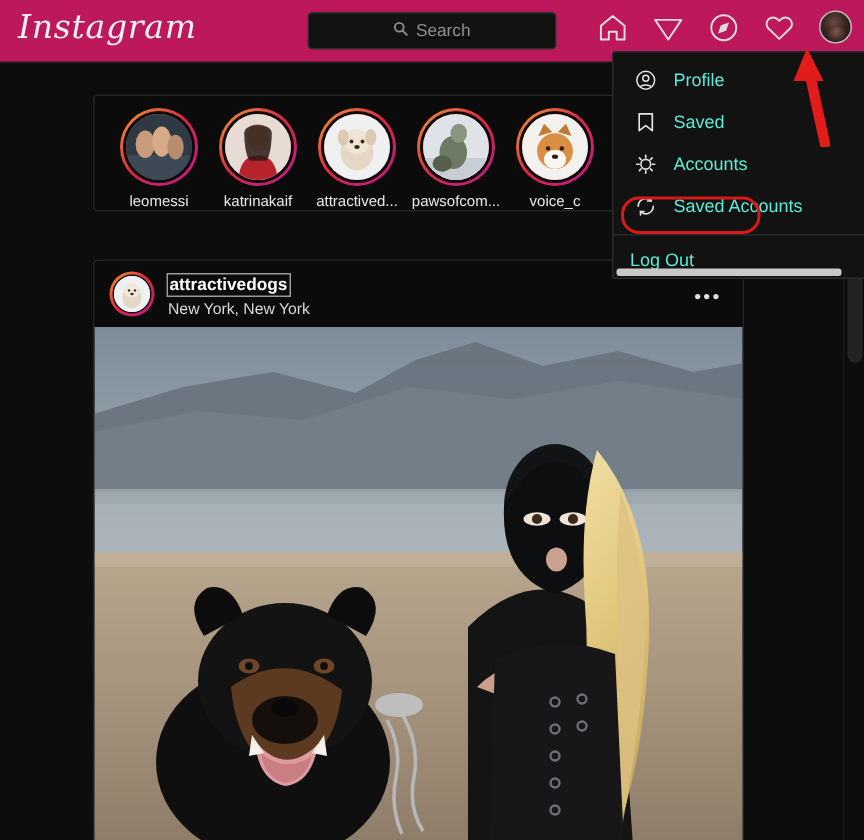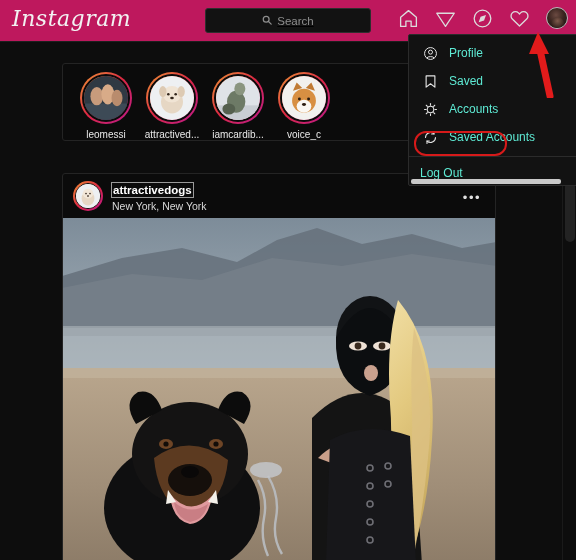--- a/index.html
+++ b/index.html
@@ -212,20 +212,33 @@
               <rect y="30" width="48" height="18" fill="#3d4a56"></rect>
               <ellipse cx="14" cy="22" rx="7" ry="10" fill="#c79b7c"></ellipse>
               <ellipse cx="26" cy="20" rx="7" ry="11" fill="#d8ab88"></ellipse>
               <ellipse cx="36" cy="24" rx="6" ry="9" fill="#b98c6d"></ellipse>
             </svg>
           </div>
         </div>
         <div class="sname">leomessi</div>
       </div>
 
+      <div class="story">
+        <div class="ring">
+          <div class="inner">
+            <svg width="100%" height="100%" viewBox="0 0 48 48">
+              <rect width="48" height="48" fill="#e7dcd4"></rect>
+              <ellipse cx="24" cy="17" rx="8" ry="10" fill="#d9ab8c"></ellipse>
+              <path d="M10 48c0-12 6-18 14-18s14 6 14 18z" fill="#b8242c"></path>
+              <path d="M14 14c0-8 20-8 20 0 0 10-2 18-4 20h-12c-2-2-4-10-4-20z" fill="#2a1a14" opacity=".85"></path>
+            </svg>
+          </div>
+        </div>
+        <div class="sname">katrinakaif</div>
+      </div>
 
 
       <div class="story">
         <div class="ring">
           <div class="inner">
             <svg width="100%" height="100%" viewBox="0 0 48 48">
               <rect width="48" height="48" fill="#eef0f2"></rect>
               <ellipse cx="24" cy="28" rx="12" ry="13" fill="#e6d7c4"></ellipse>
               <ellipse cx="24" cy="20" rx="10" ry="9" fill="#f0e4d4"></ellipse>
               <ellipse cx="14" cy="17" rx="4" ry="6" fill="#ddcab3"></ellipse>
@@ -244,21 +257,21 @@
           <div class="inner">
             <svg width="100%" height="100%" viewBox="0 0 48 48">
               <rect width="48" height="48" fill="#dfe3e8"></rect>
               <rect y="32" width="48" height="16" fill="#c9ced4"></rect>
               <ellipse cx="22" cy="28" rx="10" ry="12" fill="#6d7a66"></ellipse>
               <ellipse cx="26" cy="14" rx="6" ry="7" fill="#8a9580"></ellipse>
               <ellipse cx="14" cy="36" rx="7" ry="6" fill="#55604f"></ellipse>
             </svg>
           </div>
         </div>
-        <div class="sname">iamcardib...</div>
+        <div class="sname">pawsofcom...</div>
       </div>
 
       <div class="story">
         <div class="ring">
           <div class="inner">
             <svg width="100%" height="100%" viewBox="0 0 48 48">
               <rect width="48" height="48" fill="#f2f1ee"></rect>
               <ellipse cx="24" cy="27" rx="13" ry="13" fill="#d88f42"></ellipse>
               <path d="M12 16l4-9 6 6z" fill="#c07a33"></path>
               <path d="M36 16l-4-9-6 6z" fill="#c07a33"></path>

